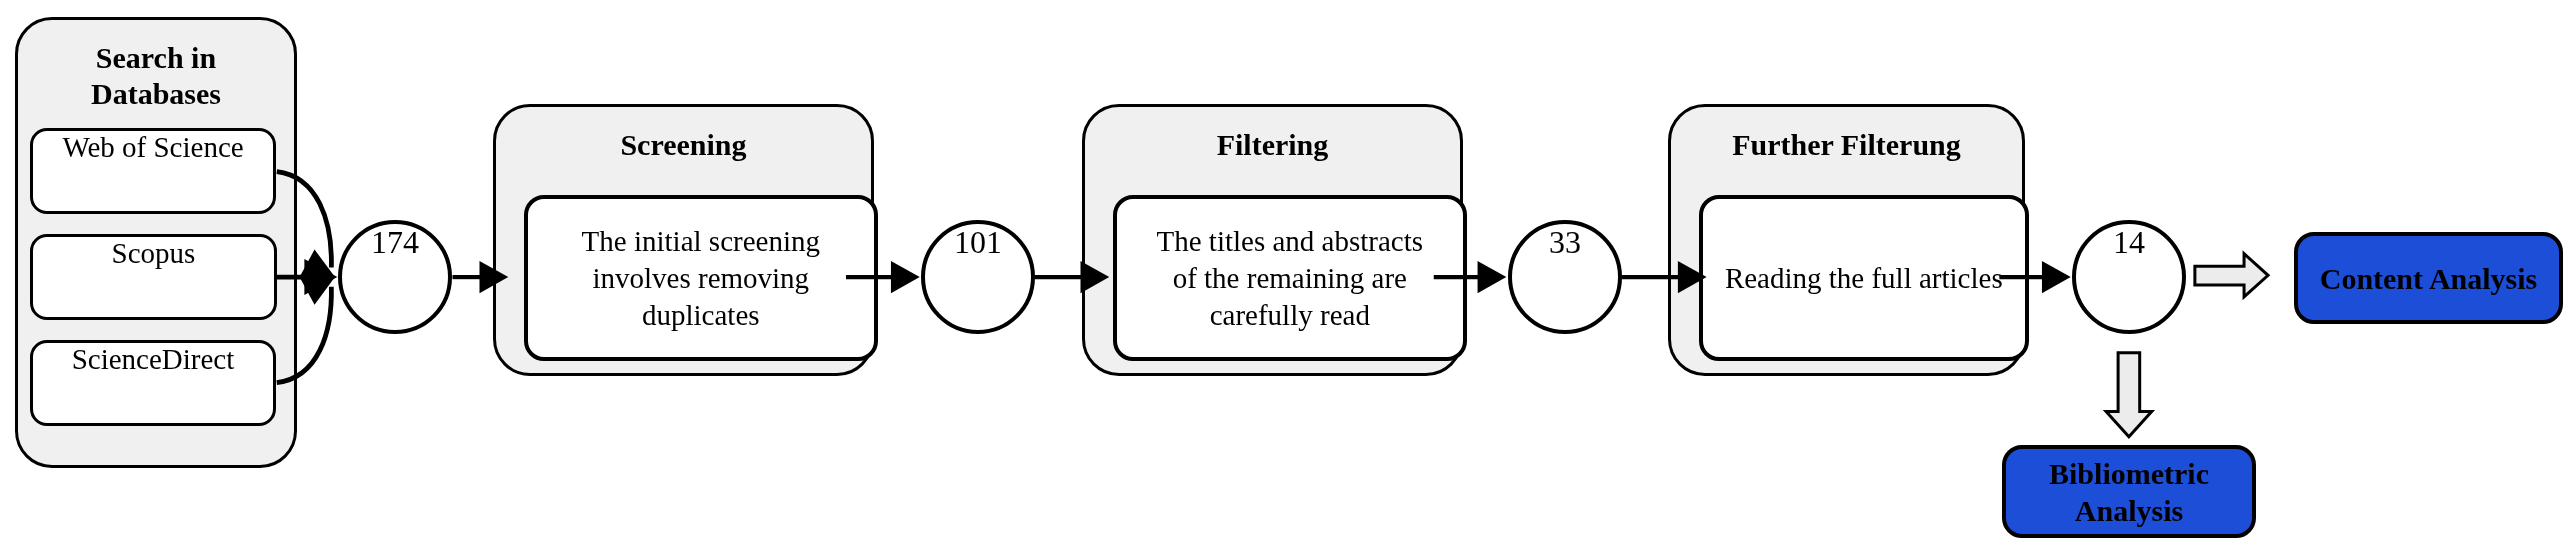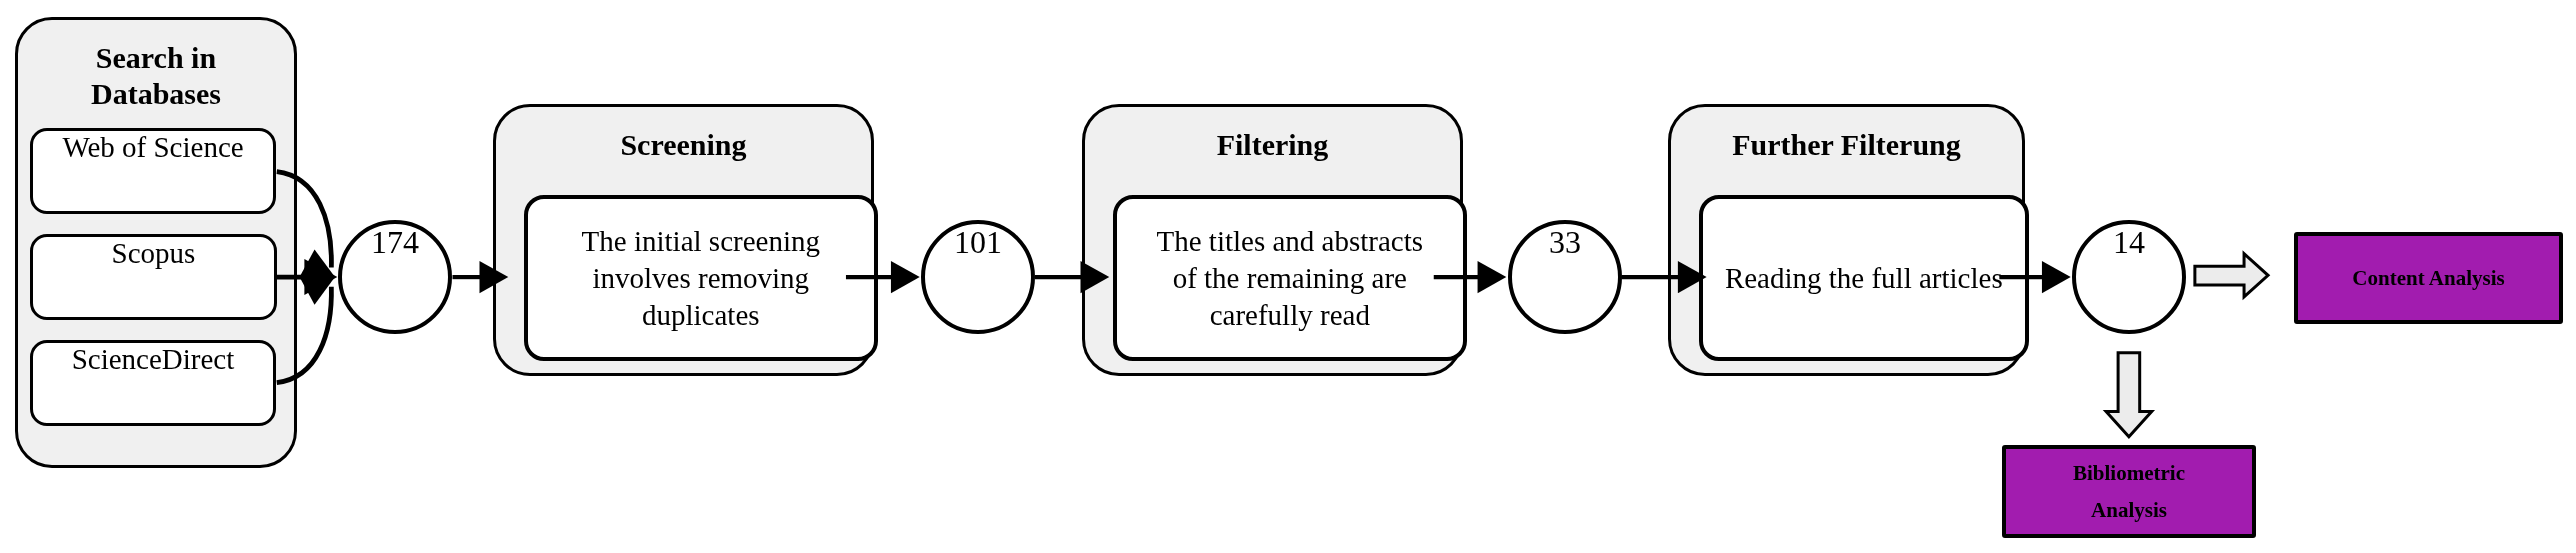--- a/index.html
+++ b/index.html
@@ -63,29 +63,29 @@
     border: 4.2px solid #000000;
     border-radius: 50%;
     display: flex;
     align-items: flex-start;
     justify-content: center;
     font-weight: normal;
     font-size: 32px;
   }
   
   .output-box {
-    background: #a21caf;
+    background: #1d4ed8;
     border: 4.2px solid #000000;
-    border-radius: 3px;
+    border-radius: 20px;
     display: flex;
     align-items: center;
     justify-content: center;
     text-align: center;
     font-weight: bold;
-    font-size: 21px;
+    font-size: 30px;
     line-height: 37px;
     white-space: pre-line;
   }
   #connector-layer {
     position: absolute;
     left: 0; top: 0;
     width: 2576px;
     height: 553px;
     pointer-events: none;
   }

